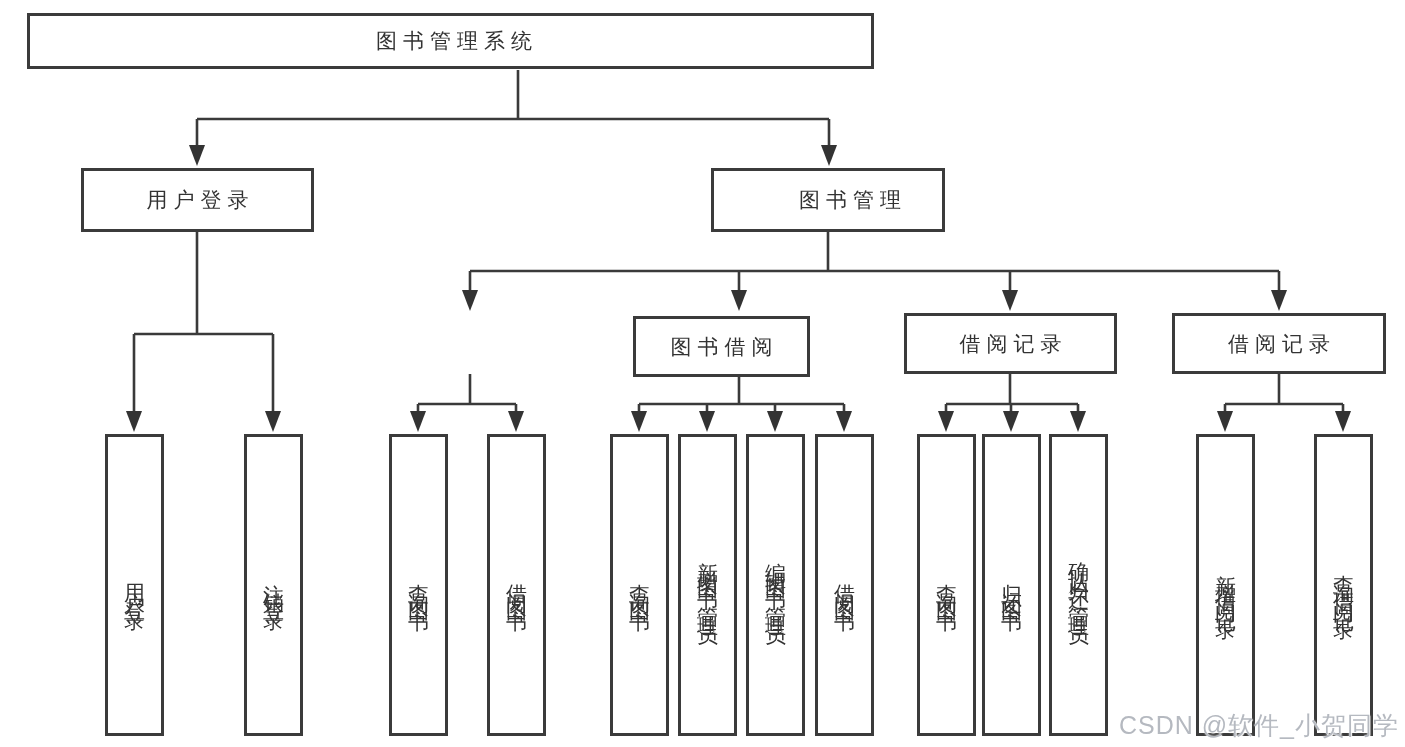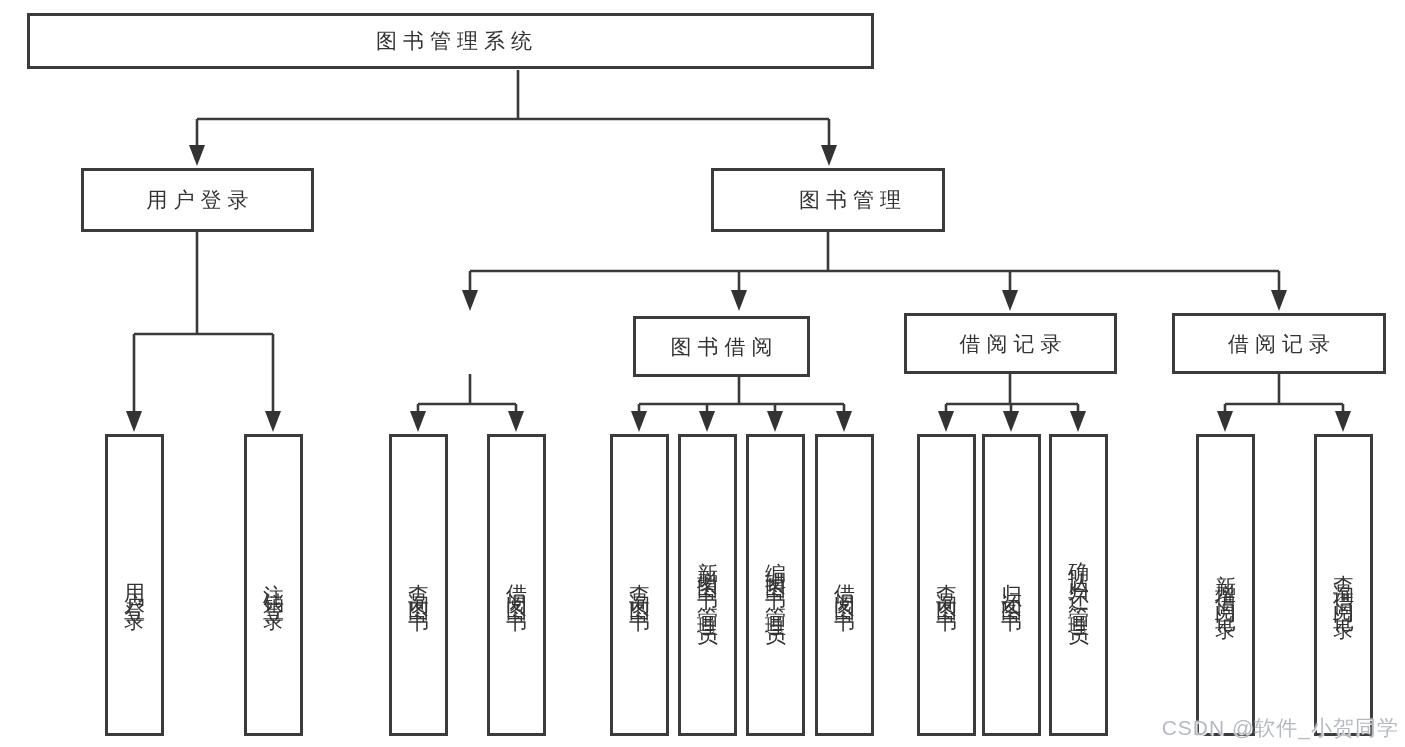--- a/index.html
+++ b/index.html
@@ -65,21 +65,21 @@
   .p-leaf-7  { left: 815px; }
   .p-leaf-8  { left: 917px; }
   .p-leaf-9  { left: 982px; }
   .p-leaf-10 { left: 1049px; }
   .p-leaf-11 { left: 1196px; }
   .p-leaf-12 { left: 1314px; }
   .watermark {
     position: absolute;
     right: 6px;
     bottom: 5px;
-    font-size: 21px;
+    font-size: 25px;
     color: #b5b9c0;
     text-shadow: 0 0 2px #ffffff, 1px 1px 1px #ffffff;
     z-index: 5;
     letter-spacing: 1px;
   }
 </style>
 </head>
 <body>
 
 <div class="canvas">

